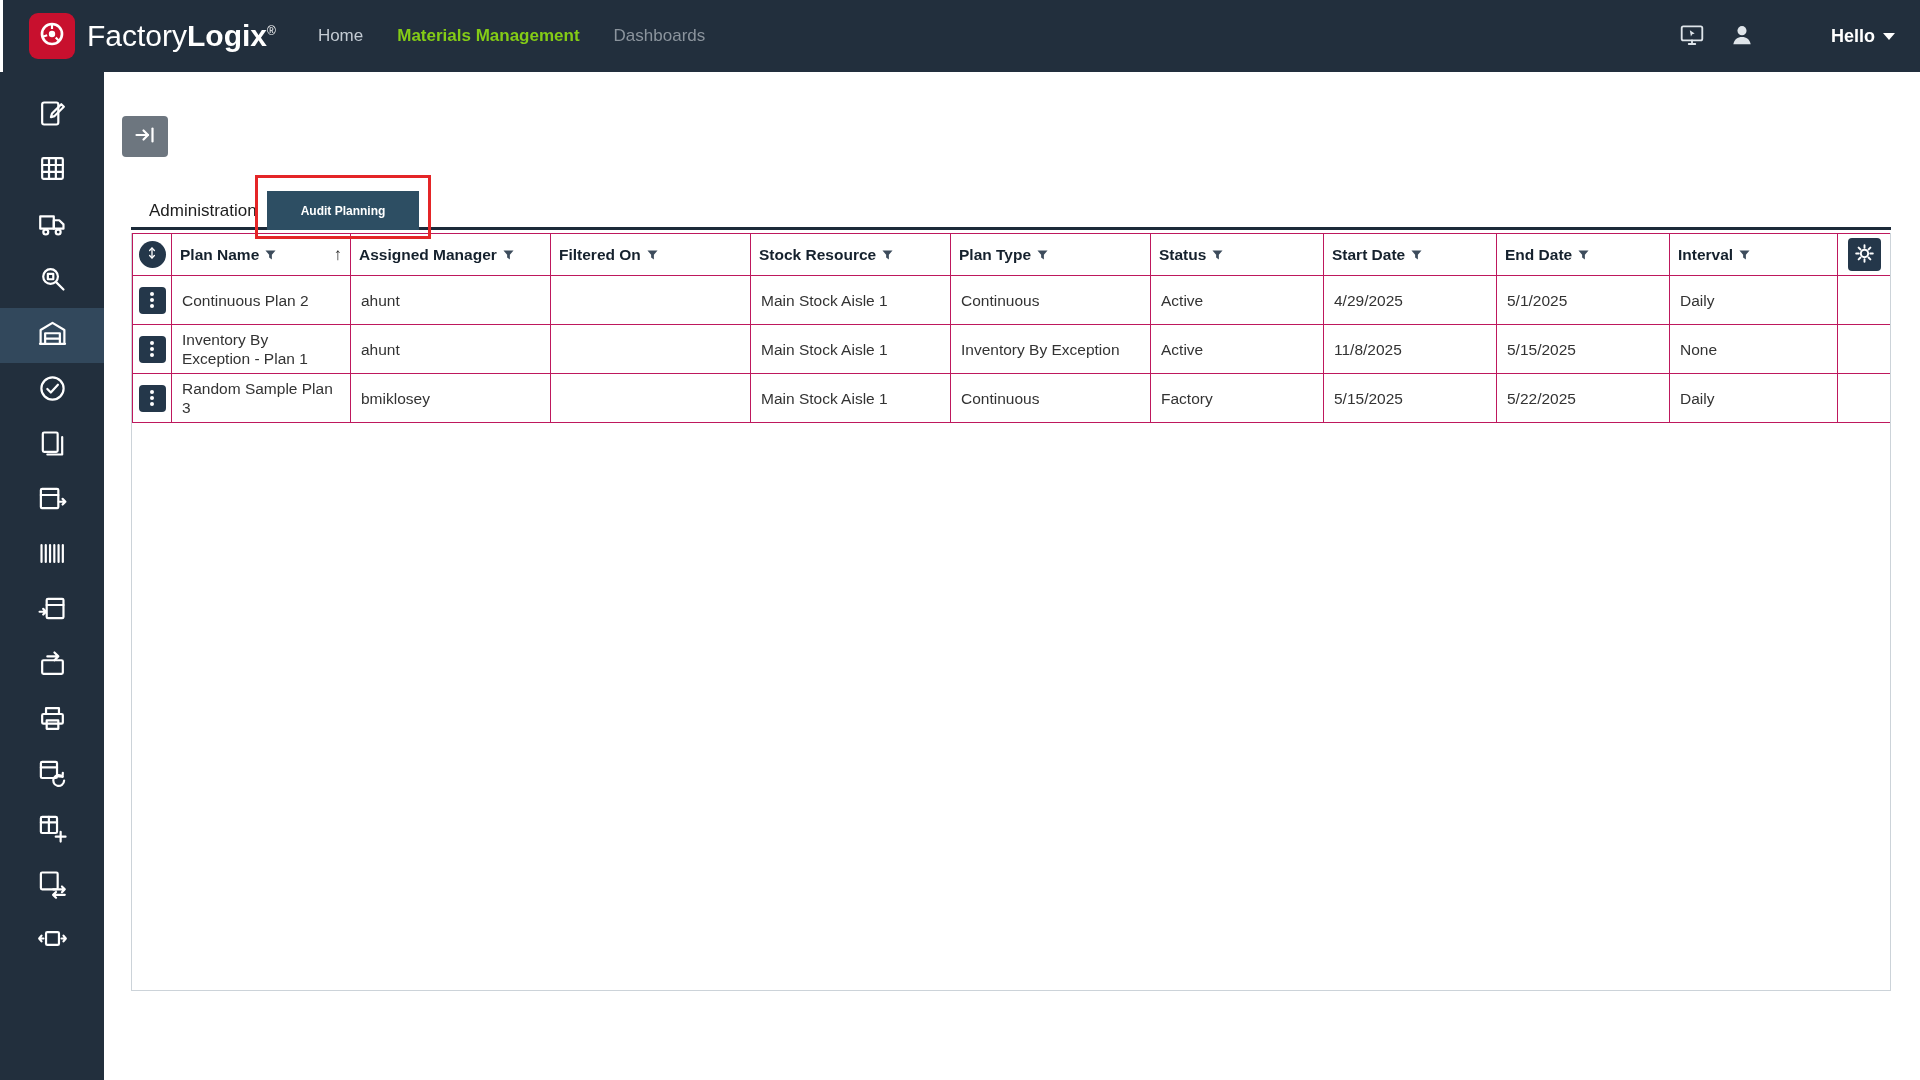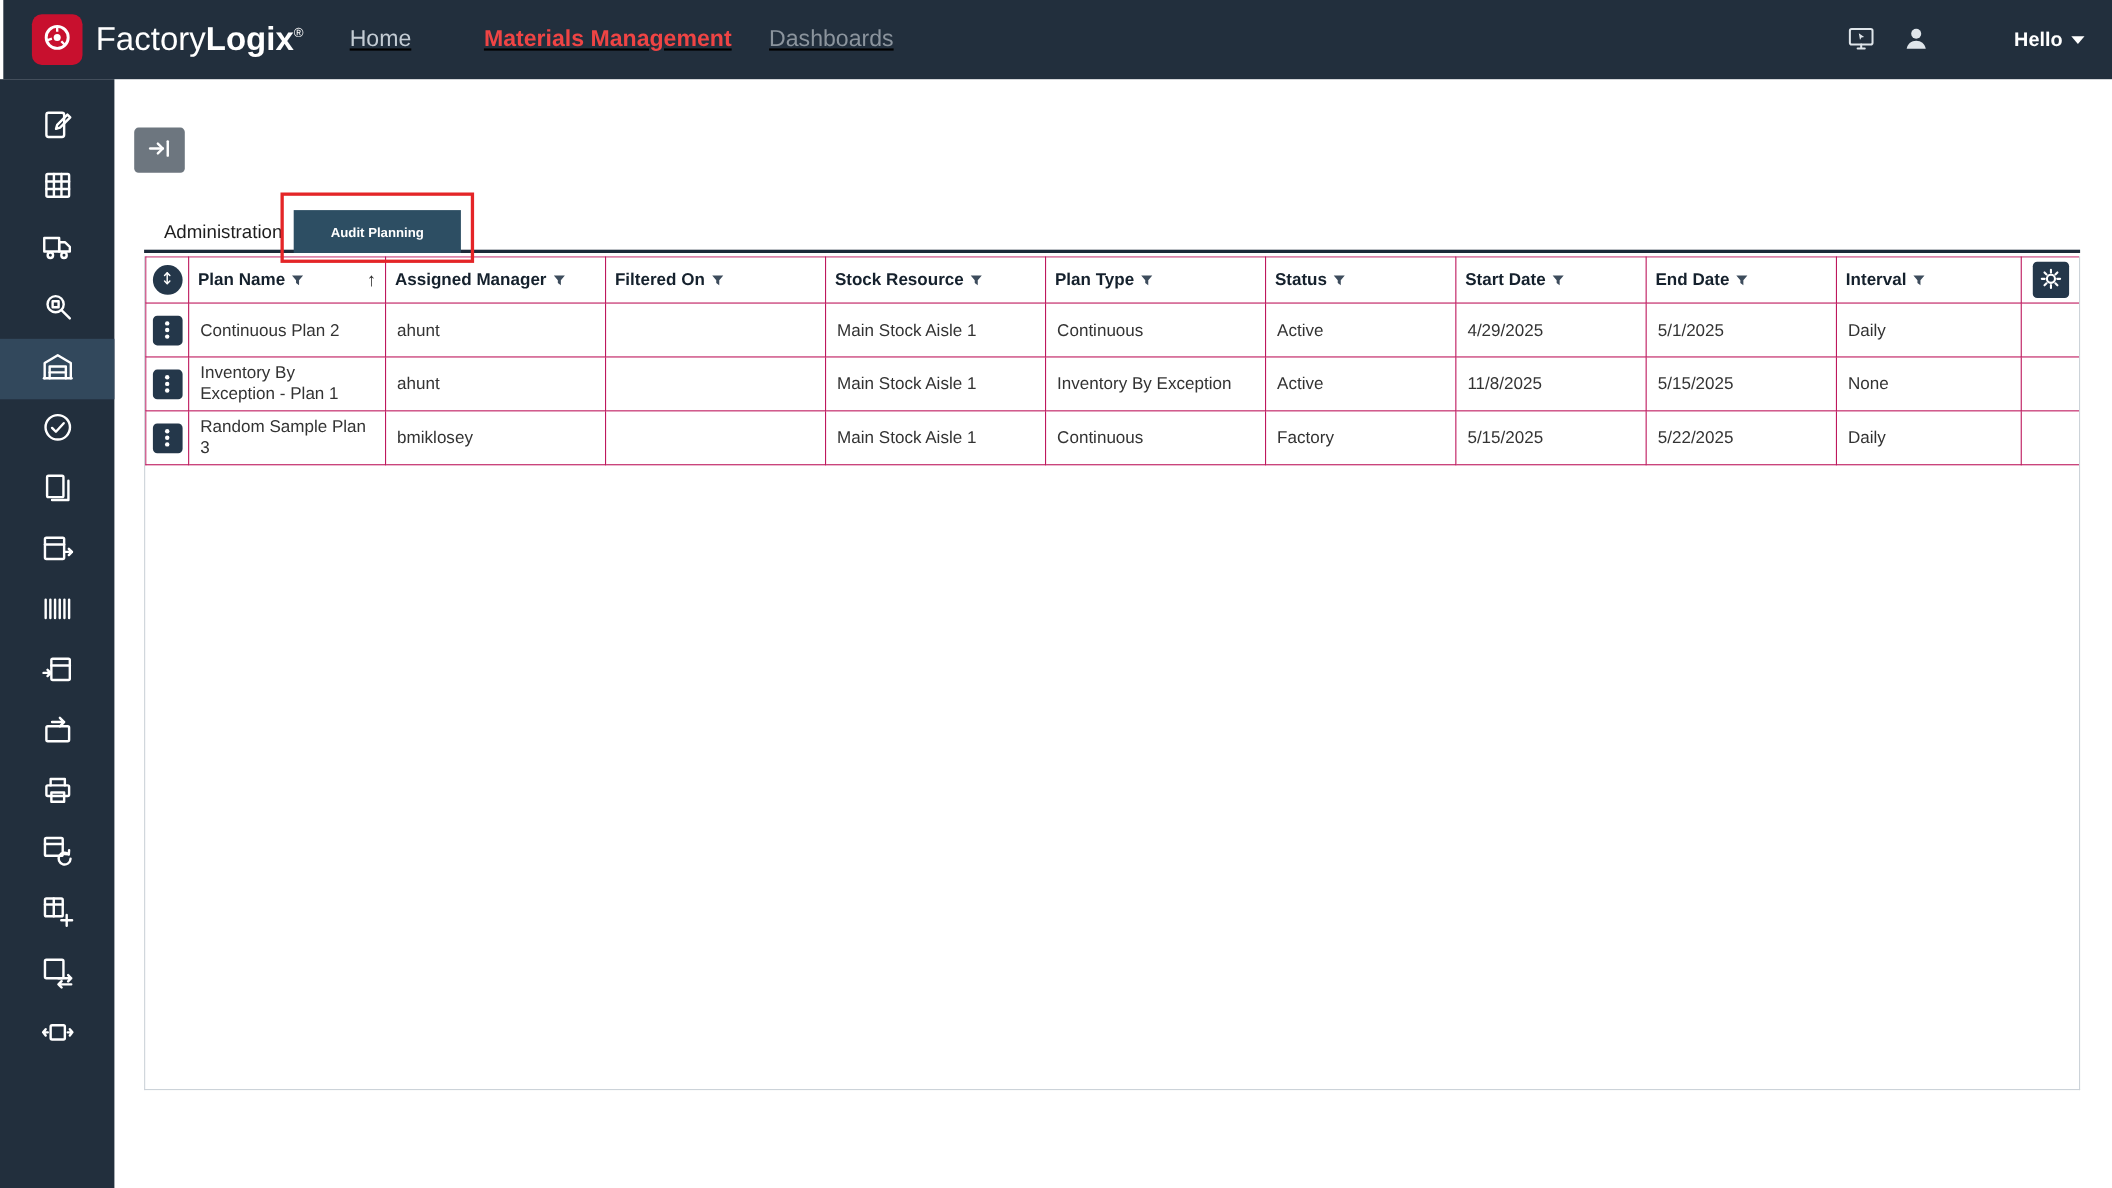--- a/index.html
+++ b/index.html
@@ -8,23 +8,23 @@
 
   
   .topbar { position:absolute; top:0; left:3px; width:1920px; height:72px;
             background:#222f3d; display:flex; align-items:center; z-index:20; }
   .logo-box { width:46px; height:46px; border-radius:9px; background:#c8102e;
               margin-left:26px; display:flex; align-items:center; justify-content:center;
               flex:none; cursor:pointer; }
   .brand { color:#fff; font-size:30px; margin-left:12px; font-weight:400; white-space:nowrap; }
   .brand .bold { font-weight:700; }
   .brand sup { font-size:12px; }
-  .topnav { display:flex; gap:34px; margin-left:42px; font-size:21px; align-items:center;text-decoration:underline; }
+  .topnav { display:flex; gap:34px; margin-left:42px; font-size:17px; align-items:center; }
   .nav-item { color:#c3cbd3; cursor:pointer; white-space:nowrap; }
-  .nav-item.active { color:#ef4444; font-weight:700;margin-left:32px; }
+  .nav-item.active { color:#84cc16; font-weight:700; }
   .nav-item.muted { color:#8b949d; }
   .top-right { margin-left:auto; display:flex; align-items:center; }
   .tb-iconbtn { width:34px; height:34px; display:flex; align-items:center;
                 justify-content:center; margin-left:16px; cursor:pointer; background:none; border:none; }
   .hello { color:#fff; font-size:18px; font-weight:700; margin-left:72px; margin-right:28px;
            display:flex; align-items:center; gap:8px; cursor:pointer; }
   .caret-down { width:0; height:0; border-left:6px solid transparent;
                 border-right:6px solid transparent; border-top:7px solid #fff; }
 
   

